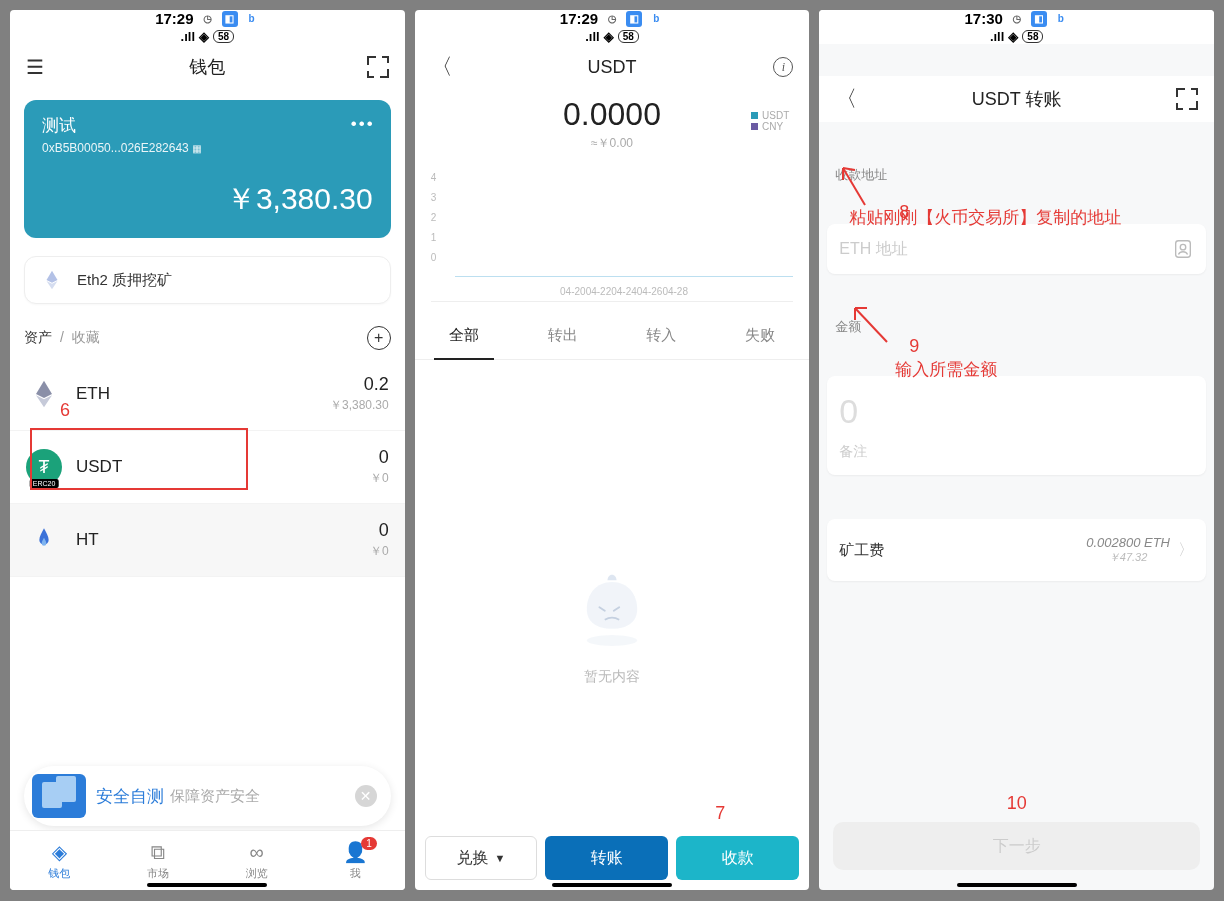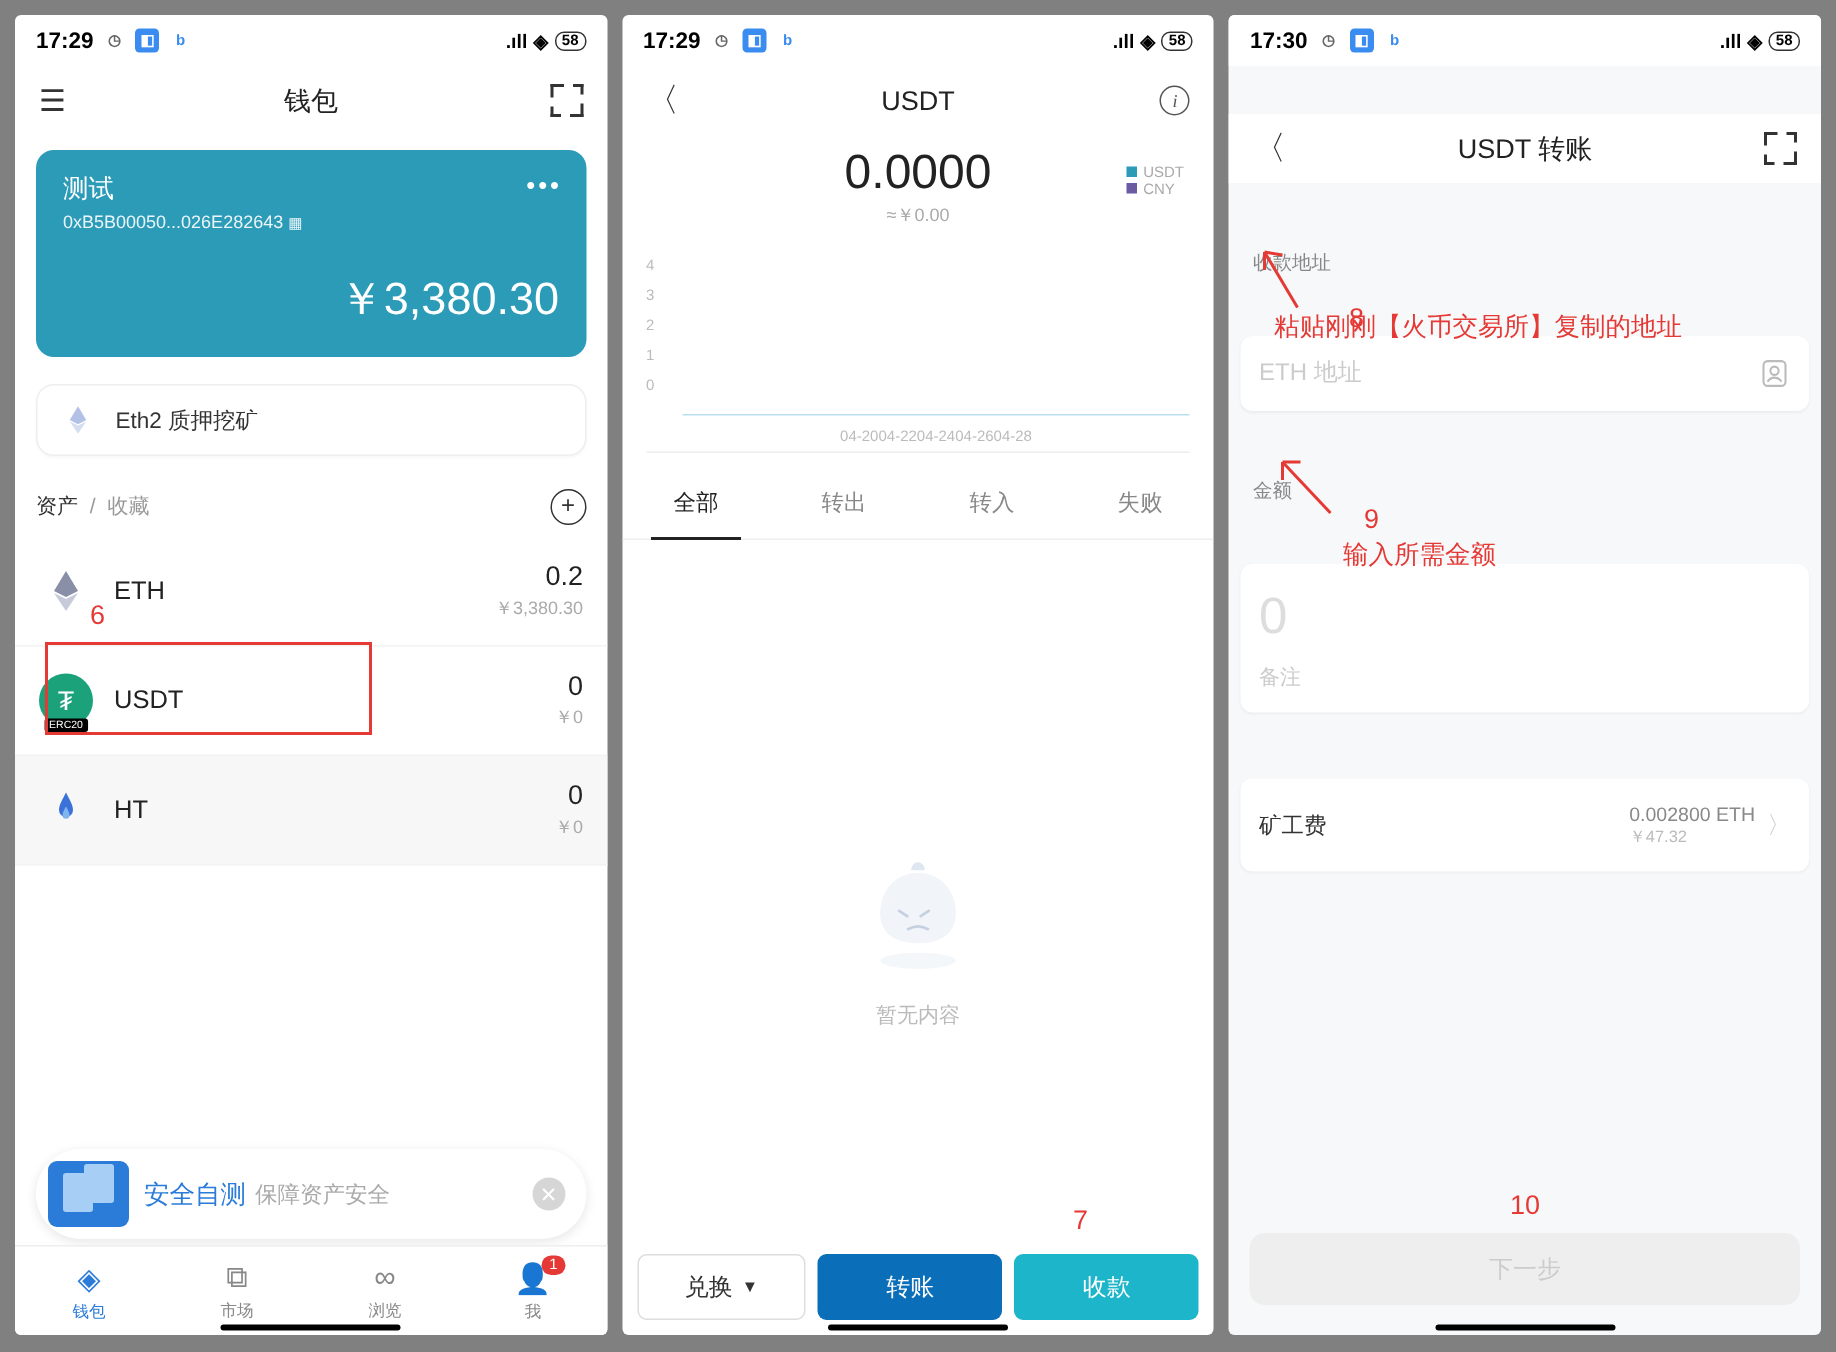--- a/index.html
+++ b/index.html
@@ -1,21 +1,21 @@
 <!DOCTYPE html>
 <html><head>
 <meta charset="utf-8">
 <style>
   * { box-sizing: border-box; margin: 0; padding: 0; }
   body { background: #808080; font-family: -apple-system, "Helvetica Neue", Arial, sans-serif; padding: 10px; }
   .outer { display: flex; gap: 10px; }
   .phone { width: 395px; height: 880px; background: #fff; border-radius: 4px; overflow: hidden; position: relative; display: flex; flex-direction: column; }
 
   
-  .status-bar { height: 34px; display: flex; justify-content: space-between; padding: 0 14px; font-size: 15px; font-weight: 600; color: #000; }
+  .status-bar { height: 34px; display: flex; align-items: center; justify-content: space-between; padding: 0 14px; font-size: 15px; font-weight: 600; color: #000; flex-direction: column; }
   .status-left { display: flex; align-items: center; gap: 6px; }
   .status-right { display: flex; align-items: center; gap: 4px; font-size: 13px; }
   .mini-icon { width: 16px; height: 16px; border-radius: 3px; display: inline-flex; align-items: center; justify-content: center; font-size: 10px; color: #fff; }
   .bg-blue { background: #3a8cf1; }
   .bg-ltblue { color: #3a8cf1; font-weight: bold; }
 
   
   .header { height: 46px; display: flex; align-items: center; padding: 0 16px; position: relative; }
   .header .left { width: 40px; display: flex; align-items: center; }
   .header .center { flex: 1; text-align: center; font-size: 18px; color: #222; }
@@ -104,21 +104,21 @@
   
   .section-label { font-size: 13px; color: #888; padding: 12px 16px 8px; }
   .card { background: #fff; margin: 0 8px; border-radius: 8px; box-shadow: 0 1px 2px rgba(0,0,0,.05); }
   .input-row { display: flex; align-items: center; padding: 14px 12px; }
   .input-row input { border: none; flex: 1; font-size: 16px; color: #333; outline: none; background: transparent; }
   .input-row input::placeholder { color: #ccc; }
   .amt-input { font-size: 34px; color: #ddd; padding: 16px 12px 6px; }
   .remark { font-size: 14px; color: #ccc; padding: 6px 12px 14px; }
   .fee-row { display: flex; align-items: center; padding: 16px 12px; margin-top: 12px; }
   .fee-row .f1 { font-size: 15px; color: #333; }
-  .fee-row .fr { margin-left: auto; text-align: left; }
+  .fee-row .fr { margin-left: auto; text-align: center; font-style: italic; }
   .fee-row .famt { font-size: 13px; color: #888; }
   .fee-row .fcny { font-size: 11px; color: #bbb; }
   .chev { color: #ccc; margin-left: 8px; }
   .contact-ico { width: 22px; height: 22px; color: #bbb; }
 
   .next-btn { position: absolute; bottom: 20px; left: 14px; right: 14px; height: 48px; background: #eee; color: #ccc; border-radius: 10px; display: flex; align-items: center; justify-content: center; font-size: 16px; }
 
   .phone3 { background: #f7f8f9; gap: 32px; }
 </style>
 </head>

